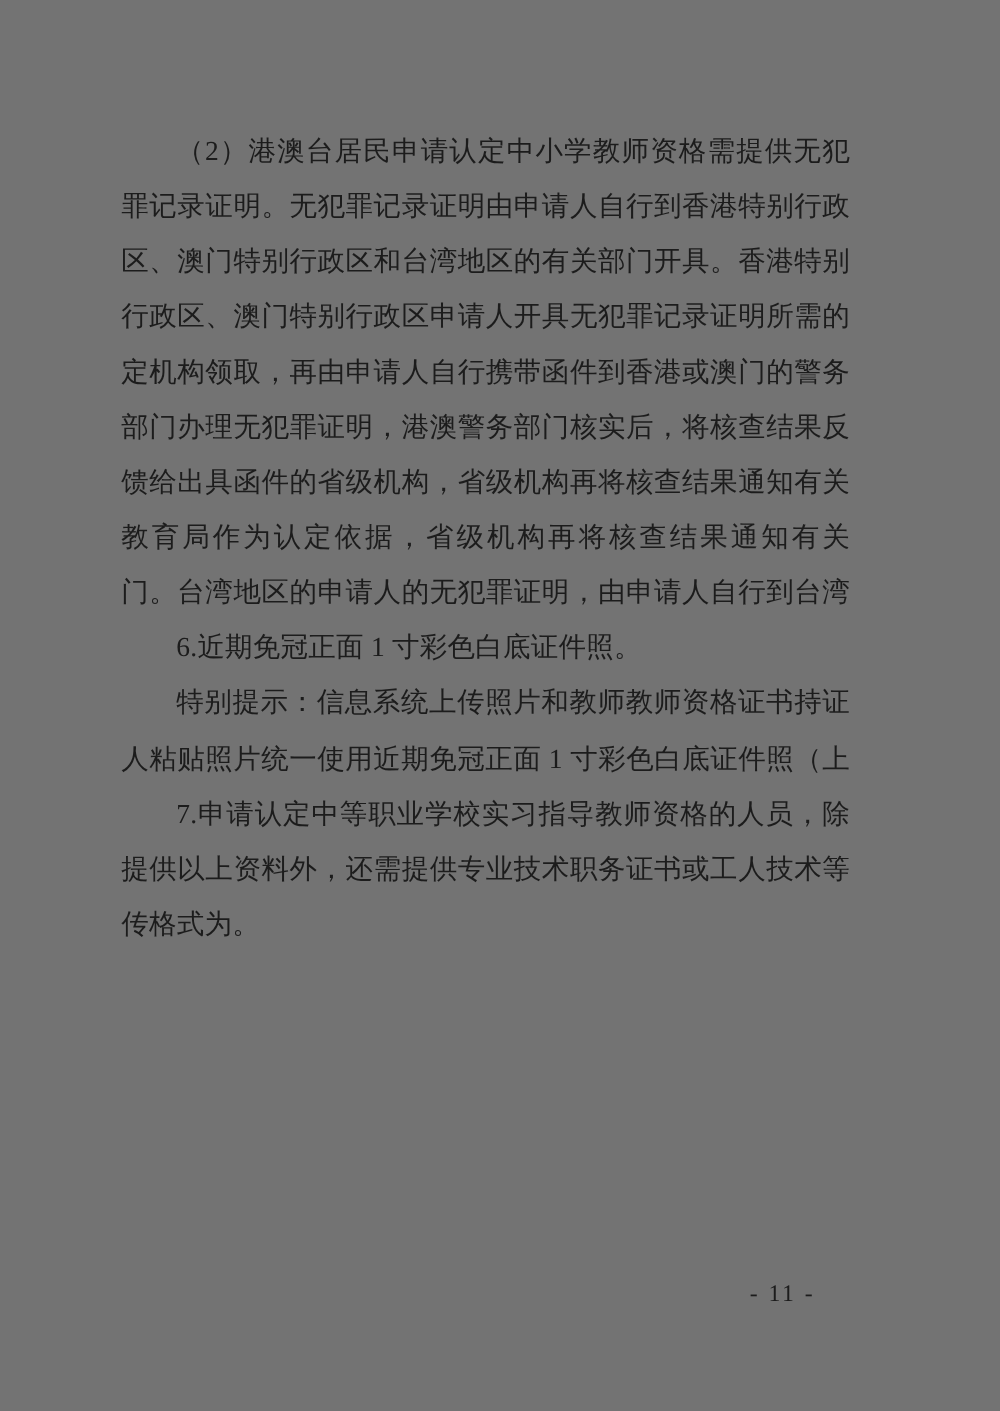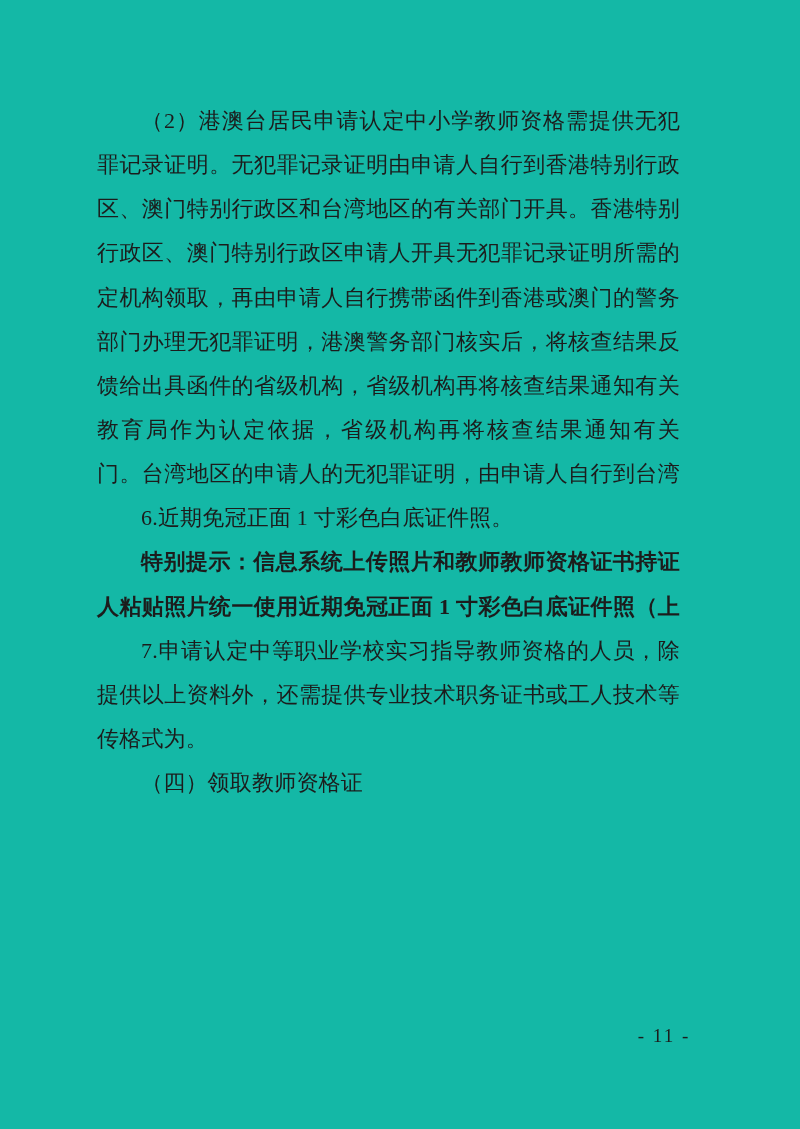--- a/index.html
+++ b/index.html
@@ -5,21 +5,21 @@
   html, body {
     margin: 0;
     padding: 0;
     background: #e9e9e9;
   }
   .doc-page {
     position: relative;
     width: 800px;
     height: 1129px;
     margin: 0 auto;
-    background: #14b8a6;
+    background: #737373;
     overflow: hidden;
     font-family: "Liberation Serif", "DejaVu Serif", serif;
     color: #1c1c1c;
   }
   .content {
     position: absolute;
     left: 97px;
     top: 99px;
     width: 583px;
   }
@@ -33,25 +33,25 @@
     text-justify: inter-character;
     letter-spacing: 0.2px;
   }
   .line.j {
     text-align-last: justify;
   }
   .line.ind {
     text-indent: 2em;
   }
   .line.b {
-    font-weight: bold;
+    font-weight: normal;
   }
   .page-number {
     position: absolute;
-    left: 626px;
+    left: 588px;
     top: 1022px;
     width: 76px;
     height: 28px;
     line-height: 28px;
     text-align: center;
     font-size: 19px;
     letter-spacing: 2px;
     color: #1c1c1c;
   }
 </style>
@@ -68,17 +68,16 @@
     <div class="line j">部门办理无犯罪证明，港澳警务部门核实后，将核查结果反</div>
     <div class="line j">馈给出具函件的省级机构，省级机构再将核查结果通知有关</div>
     <div class="line j">教育局作为认定依据，省级机构再将核查结果通知有关</div>
     <div class="line j">门。台湾地区的申请人的无犯罪证明，由申请人自行到台湾</div>
     <div class="line ind">6.近期免冠正面 1 寸彩色白底证件照。</div>
     <div class="line ind j b">特别提示：信息系统上传照片和教师教师资格证书持证</div>
     <div class="line j b">人粘贴照片统一使用近期免冠正面 1 寸彩色白底证件照（上</div>
     <div class="line ind j">7.申请认定中等职业学校实习指导教师资格的人员，除</div>
     <div class="line j">提供以上资料外，还需提供专业技术职务证书或工人技术等</div>
     <div class="line">传格式为。</div>
-    <div class="line ind">（四）领取教师资格证</div>
   </div>
 
   <div class="page-number">- 11 -</div>
 </div>
 
 </body></html>

